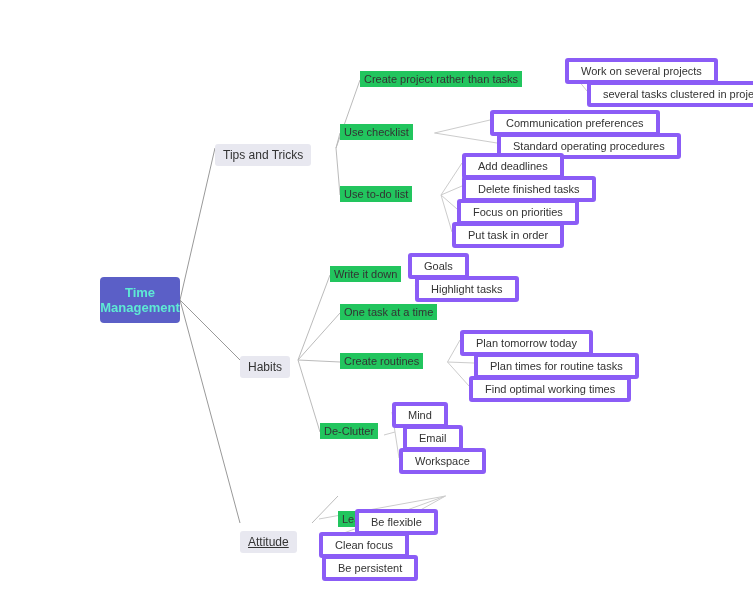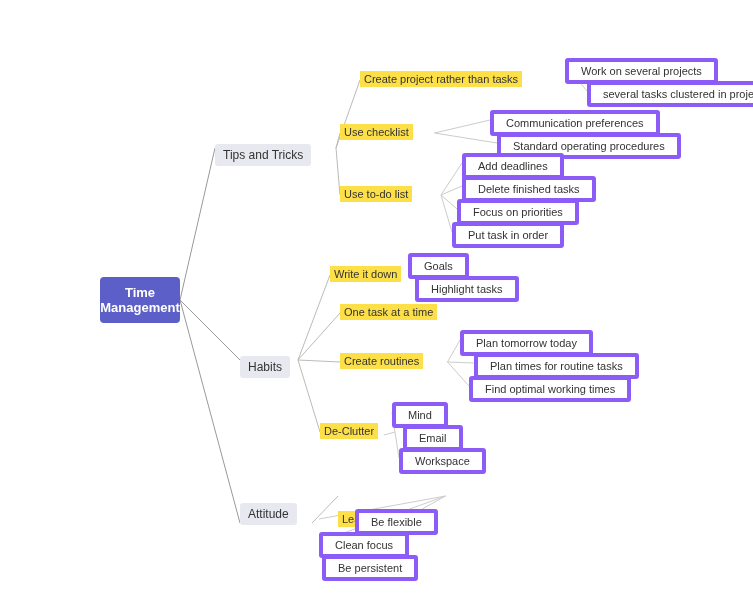--- a/index.html
+++ b/index.html
@@ -28,21 +28,21 @@
     }
     .node {
       position: absolute;
       display: flex;
       align-items: center;
       justify-content: center;
       text-align: center;
     }
     .node-center {
       background: #5b5fc7;
-      color: #ffffff;
+      color: #5eead4;
       border-radius: 4px;
       padding: 8px 22px;
       font-weight: bold;
       font-size: 13px;
       width: 80px;
     }
     .node-branch {
       background: #e8e8f0;
       color: #333;
       border-radius: 3px;
@@ -54,21 +54,21 @@
     .node-leaf {
       background: #fff;
       color: #333;
       border: 4px solid #8b5cf6;
       border-radius: 3px;
       padding: 3px 12px;
       font-size: 11px;
       white-space: nowrap;
     }
     .node-mid {
-      background: #fde047;
+      background: #22c55e;
       color: #333;
       font-size: 11px;
       white-space: nowrap;
       padding: 2px 4px;
       text-align: right;
     }
   </style>
 </head>
 <body>
 
@@ -105,21 +105,21 @@
     <line x1="445.5" y1="496" x2="319" y2="519" stroke="#ccc" stroke-width="1"></line>
     <line x1="445.5" y1="496" x2="319" y2="542" stroke="#ccc" stroke-width="1"></line>
     <line x1="445.5" y1="496" x2="322" y2="565" stroke="#ccc" stroke-width="1"></line>
   </svg>
 
 <div id="nodes-container">
     <div class="node node-center" style="left: 100px; top: 277px; width: 80px; height: 46px; white-space: pre-line;">Time
 Management</div>
     <div class="node node-branch" style="left: 215px; top: 136px;">Tips and Tricks</div>
     <div class="node node-branch" style="left: 240px; top: 348px;">Habits</div>
-    <div class="node node-branch" style="left: 240px; top: 495px;">Attitude</div>
+    <div class="node node-branch" style="left: 240px; top: 523px; text-decoration: underline;">Attitude</div>
     <div class="node node-mid" style="left: 360px; top: 71px;">Create project rather than tasks</div>
     <div class="node node-mid" style="left: 340px; top: 124px;">Use checklist</div>
     <div class="node node-mid" style="left: 340px; top: 186px;">Use to-do list</div>
     <div class="node node-mid" style="left: 330px; top: 266px;">Write it down</div>
     <div class="node node-mid" style="left: 340px; top: 304px;">One task at a time</div>
     <div class="node node-mid" style="left: 340px; top: 353px;">Create routines</div>
     <div class="node node-mid" style="left: 320px; top: 423px;">De-Clutter</div>
     <div class="node node-mid" style="left: 338px; top: 511px;">Learn to say no</div>
     <div class="node node-leaf" style="left: 565px; top: 58px;">Work on several projects</div>
     <div class="node node-leaf" style="left: 587px; top: 81px;">several tasks clustered in projects</div>

